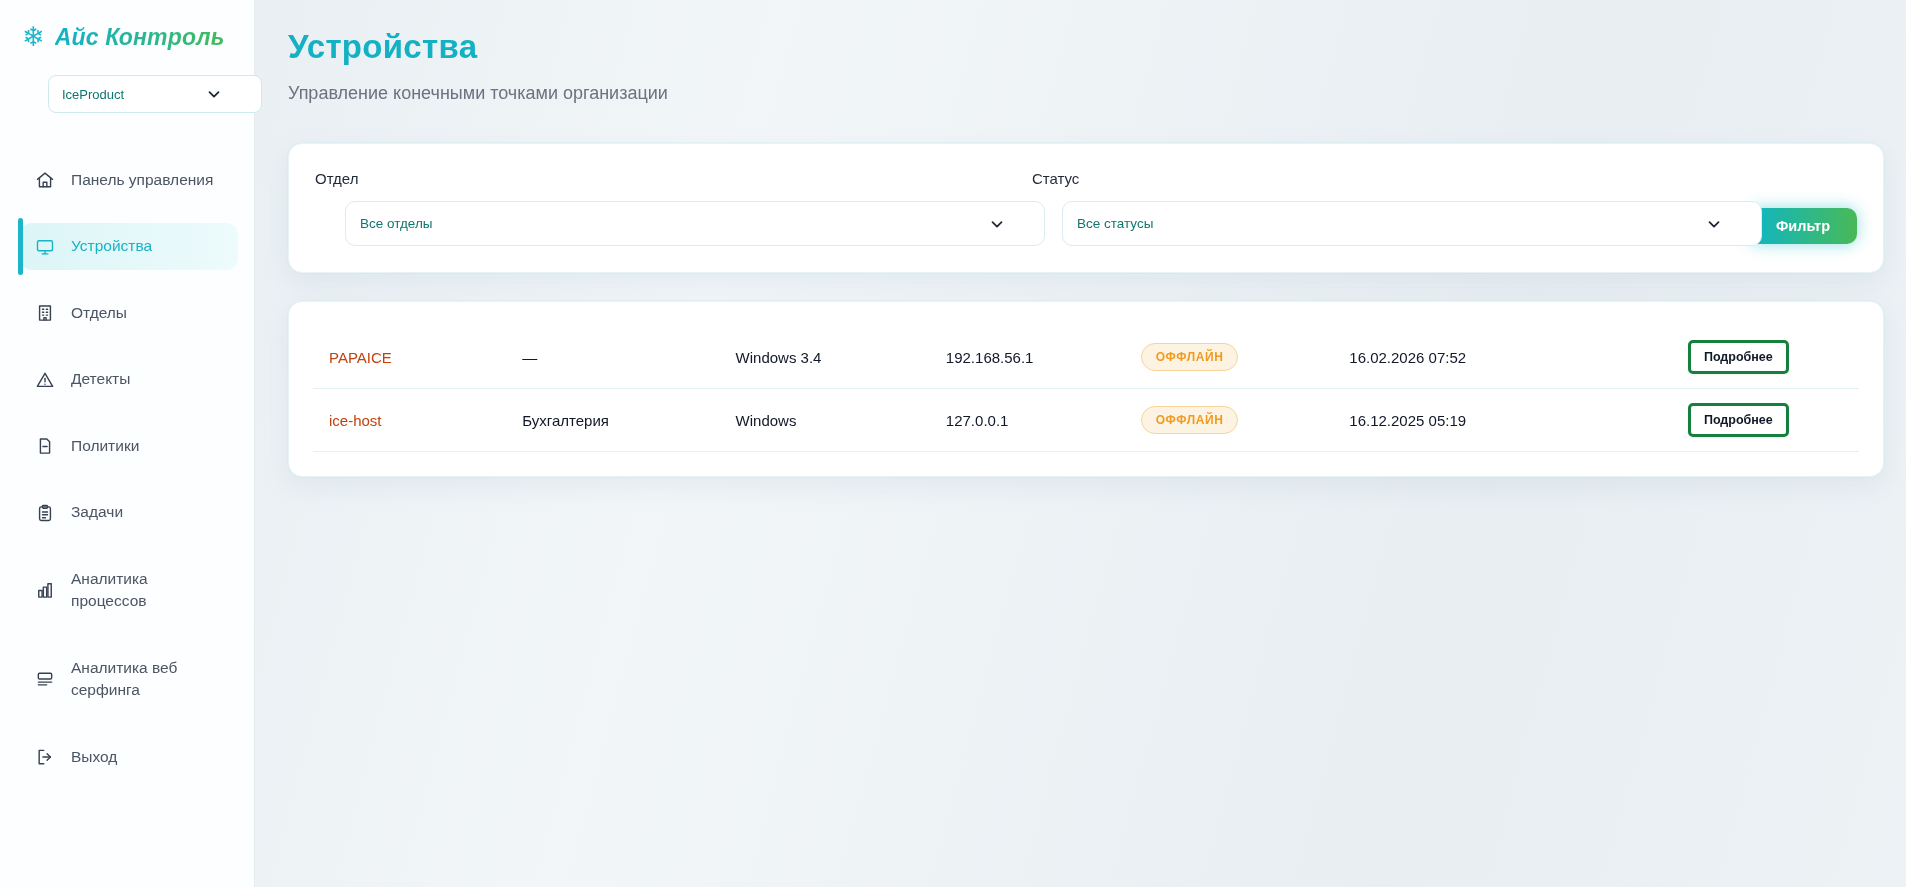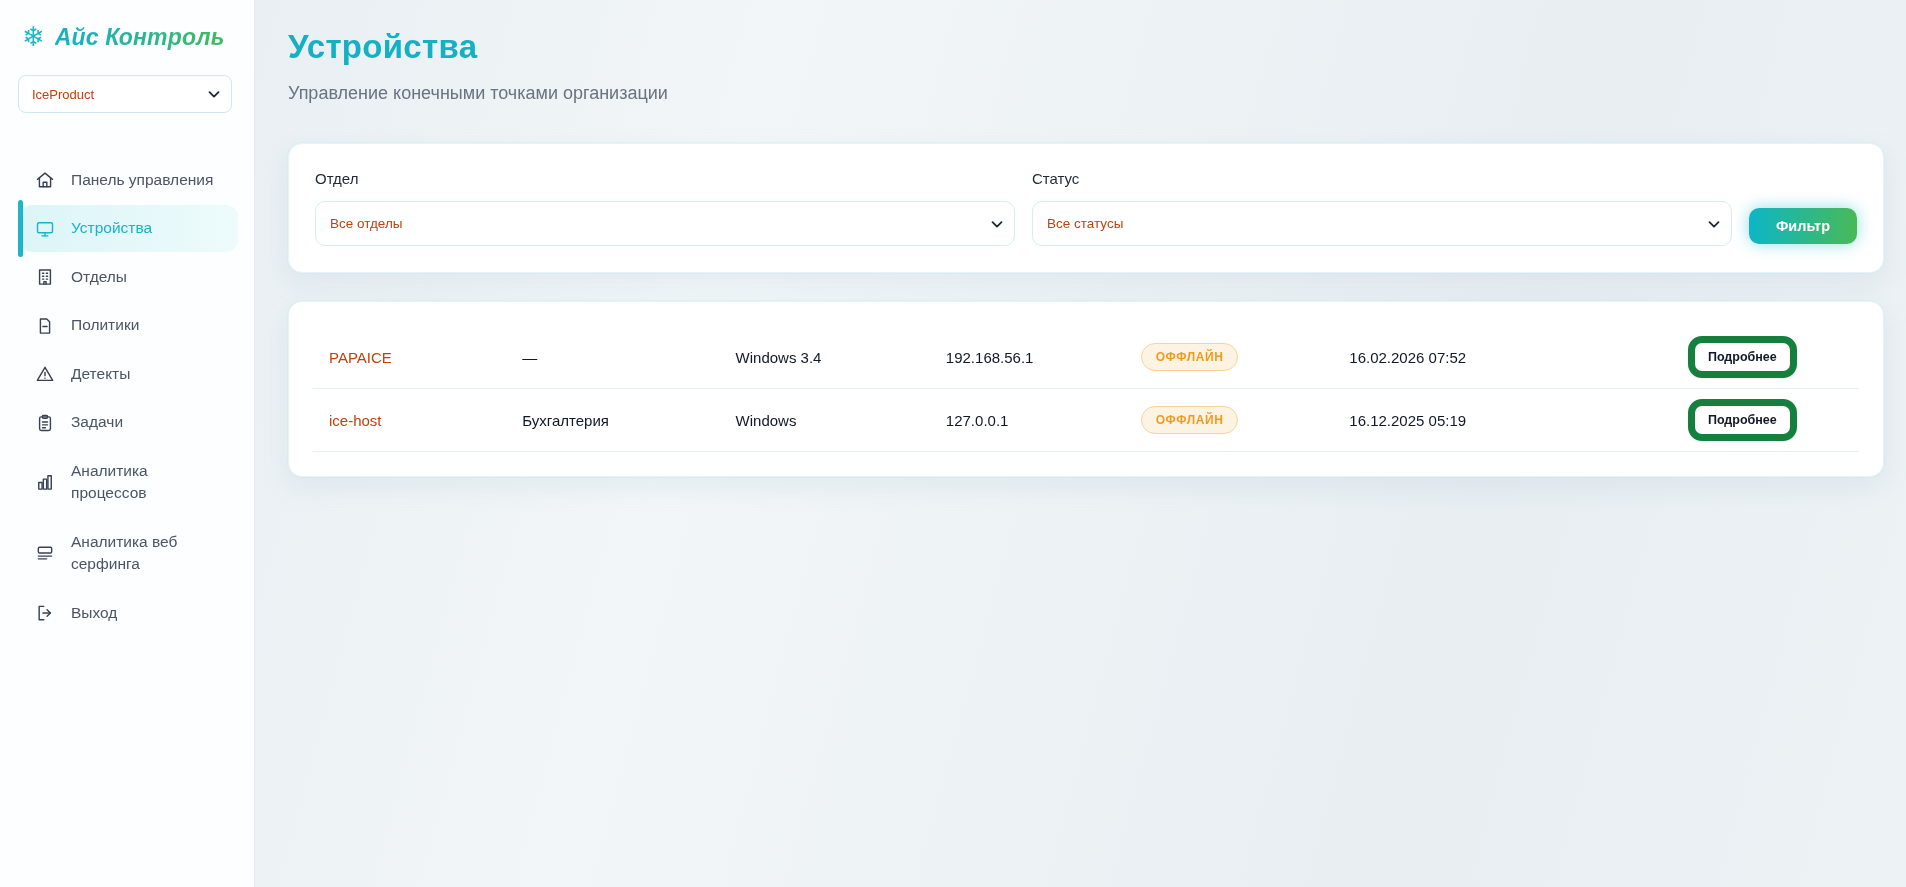--- a/index.html
+++ b/index.html
@@ -22,30 +22,31 @@
   .logo-icon { font-size: 27px; line-height: 1; color: #1cb7ca; }
   .brand-name {
     font-size: 23px; font-weight: bold; letter-spacing: .2px;
     background: linear-gradient(90deg, #17b1c4 10%, #3fbb60 95%);
     -webkit-background-clip: text; background-clip: text; color: transparent; font-style: italic;
   }
   .select-wrap { position: relative; }
   .product-select-wrap { margin: 0 22px 44px 18px; }
   select {
     appearance: none; -webkit-appearance: none;
-    width: 100%; background: #fff; color: #c2410c; cursor: pointer;
-    font-family: "Liberation Sans", sans-serif;
+    width: 100%; background: #fff; color: #0f766e; cursor: pointer;
+    font-family: "Liberation Sans", sans-serif;
+    margin-left: 30px;
   }
   .product-select {
     height: 38px; border: 1px solid #cdeaf0; border-radius: 8px;
     padding: 0 28px 0 13px; font-size: 13px;
   }
   .chev { position: absolute; right: 12px; top: 50%; transform: translateY(-42%); pointer-events: none; display: flex; }
 
-  .nav { display: flex; flex-direction: column; gap: 2px; padding-right: 16px; }
+  .nav { display: flex; flex-direction: column; gap: 20px; padding-right: 16px; }
   .nav-item {
     position: relative; display: flex; align-items: center; gap: 15px;
     margin-left: 20px; padding: 12px 12px 12px 15px;
     border-radius: 12px; cursor: pointer;
     color: #4b5563; font-size: 15.5px; line-height: 1.45;
   }
   .nav-icon { width: 21px; min-width: 21px; display: flex; align-items: center; color: #374151; }
   .nav-icon svg { display: block; }
   .nav-label { max-width: 150px; }
   .nav-item.active {
@@ -108,22 +109,22 @@
   .tbl-body .tbl-row { height: 63px; border-bottom: 1px solid #e2f1f4; }
   .td { padding: 0 16px; font-size: 15px; color: #111827; }
   .host-link { color: #c2410c; cursor: pointer; text-decoration: none; margin-top: 47px; }
   .status-badge {
     display: inline-block; padding: 6px 14px; border-radius: 999px;
     background: #fdf3e2; border: 1.5px solid #f8d49c;
     color: #f09b1f; font-size: 12px; font-weight: bold; letter-spacing: .6px;
     white-space: nowrap;
   }
   .details-button {
-    padding: 7px 13px; border-radius: 14px; cursor: pointer;
-    border: 7px solid #15803d; background: #fff;
+    padding: 7px 13px; border-radius: 5px; cursor: pointer;
+    border: 3px solid #15803d; background: #fff;
     color: #111827; font-size: 12.5px; font-weight: bold;
     font-family: "Liberation Sans", sans-serif;
     box-shadow: 0 1px 2px rgba(20,40,60,.06);
   }
 </style>
 </head>
 <body>
 
 <aside class="sidebar">
   <div class="logo-row">
@@ -167,35 +168,35 @@
             <rect x="5.5" y="3.5" width="13" height="17"></rect>
             <path d="M9 7.5h1.5M13.6 7.5h1.5M9 11h1.5M13.6 11h1.5M9 14.5h1.5M13.6 14.5h1.5"></path>
             <path d="M10.7 20.5v-3h2.6v3"></path>
           </svg>
         </span>
         <span class="nav-label">Отделы</span>
       </div>
       <div class="nav-item">
         <span class="nav-icon">
           <svg viewBox="0 0 24 24" width="20" height="20" fill="none" stroke="currentColor" stroke-width="1.7" stroke-linecap="round" stroke-linejoin="round">
-            <path d="M6.5 3.5h7.6l3.4 3.4V20.5H6.5z"></path>
-            <path d="M9.5 12.5h5"></path>
-          </svg>
-        </span>
-        <span class="nav-label">Политики</span>
-      </div>
-      <div class="nav-item">
-        <span class="nav-icon">
-          <svg viewBox="0 0 24 24" width="20" height="20" fill="none" stroke="currentColor" stroke-width="1.7" stroke-linecap="round" stroke-linejoin="round">
             <path d="M12 4 21.2 19.6H2.8Z"></path>
             <path d="M12 10v4.2"></path>
             <path d="M12 16.9v.2"></path>
           </svg>
         </span>
         <span class="nav-label">Детекты</span>
+      </div>
+      <div class="nav-item">
+        <span class="nav-icon">
+          <svg viewBox="0 0 24 24" width="20" height="20" fill="none" stroke="currentColor" stroke-width="1.7" stroke-linecap="round" stroke-linejoin="round">
+            <path d="M6.5 3.5h7.6l3.4 3.4V20.5H6.5z"></path>
+            <path d="M9.5 12.5h5"></path>
+          </svg>
+        </span>
+        <span class="nav-label">Политики</span>
       </div>
       <div class="nav-item">
         <span class="nav-icon">
           <svg viewBox="0 0 24 24" width="20" height="20" fill="none" stroke="currentColor" stroke-width="1.7" stroke-linecap="round" stroke-linejoin="round">
             <rect x="5.5" y="4.6" width="13" height="16.4" rx="2"></rect>
             <rect x="9" y="2.8" width="6" height="3.4" rx="1"></rect>
             <path d="M9 10.8h6M9 14.2h6M9 17.6h3.5"></path>
           </svg>
         </span>
         <span class="nav-label">Задачи</span>

